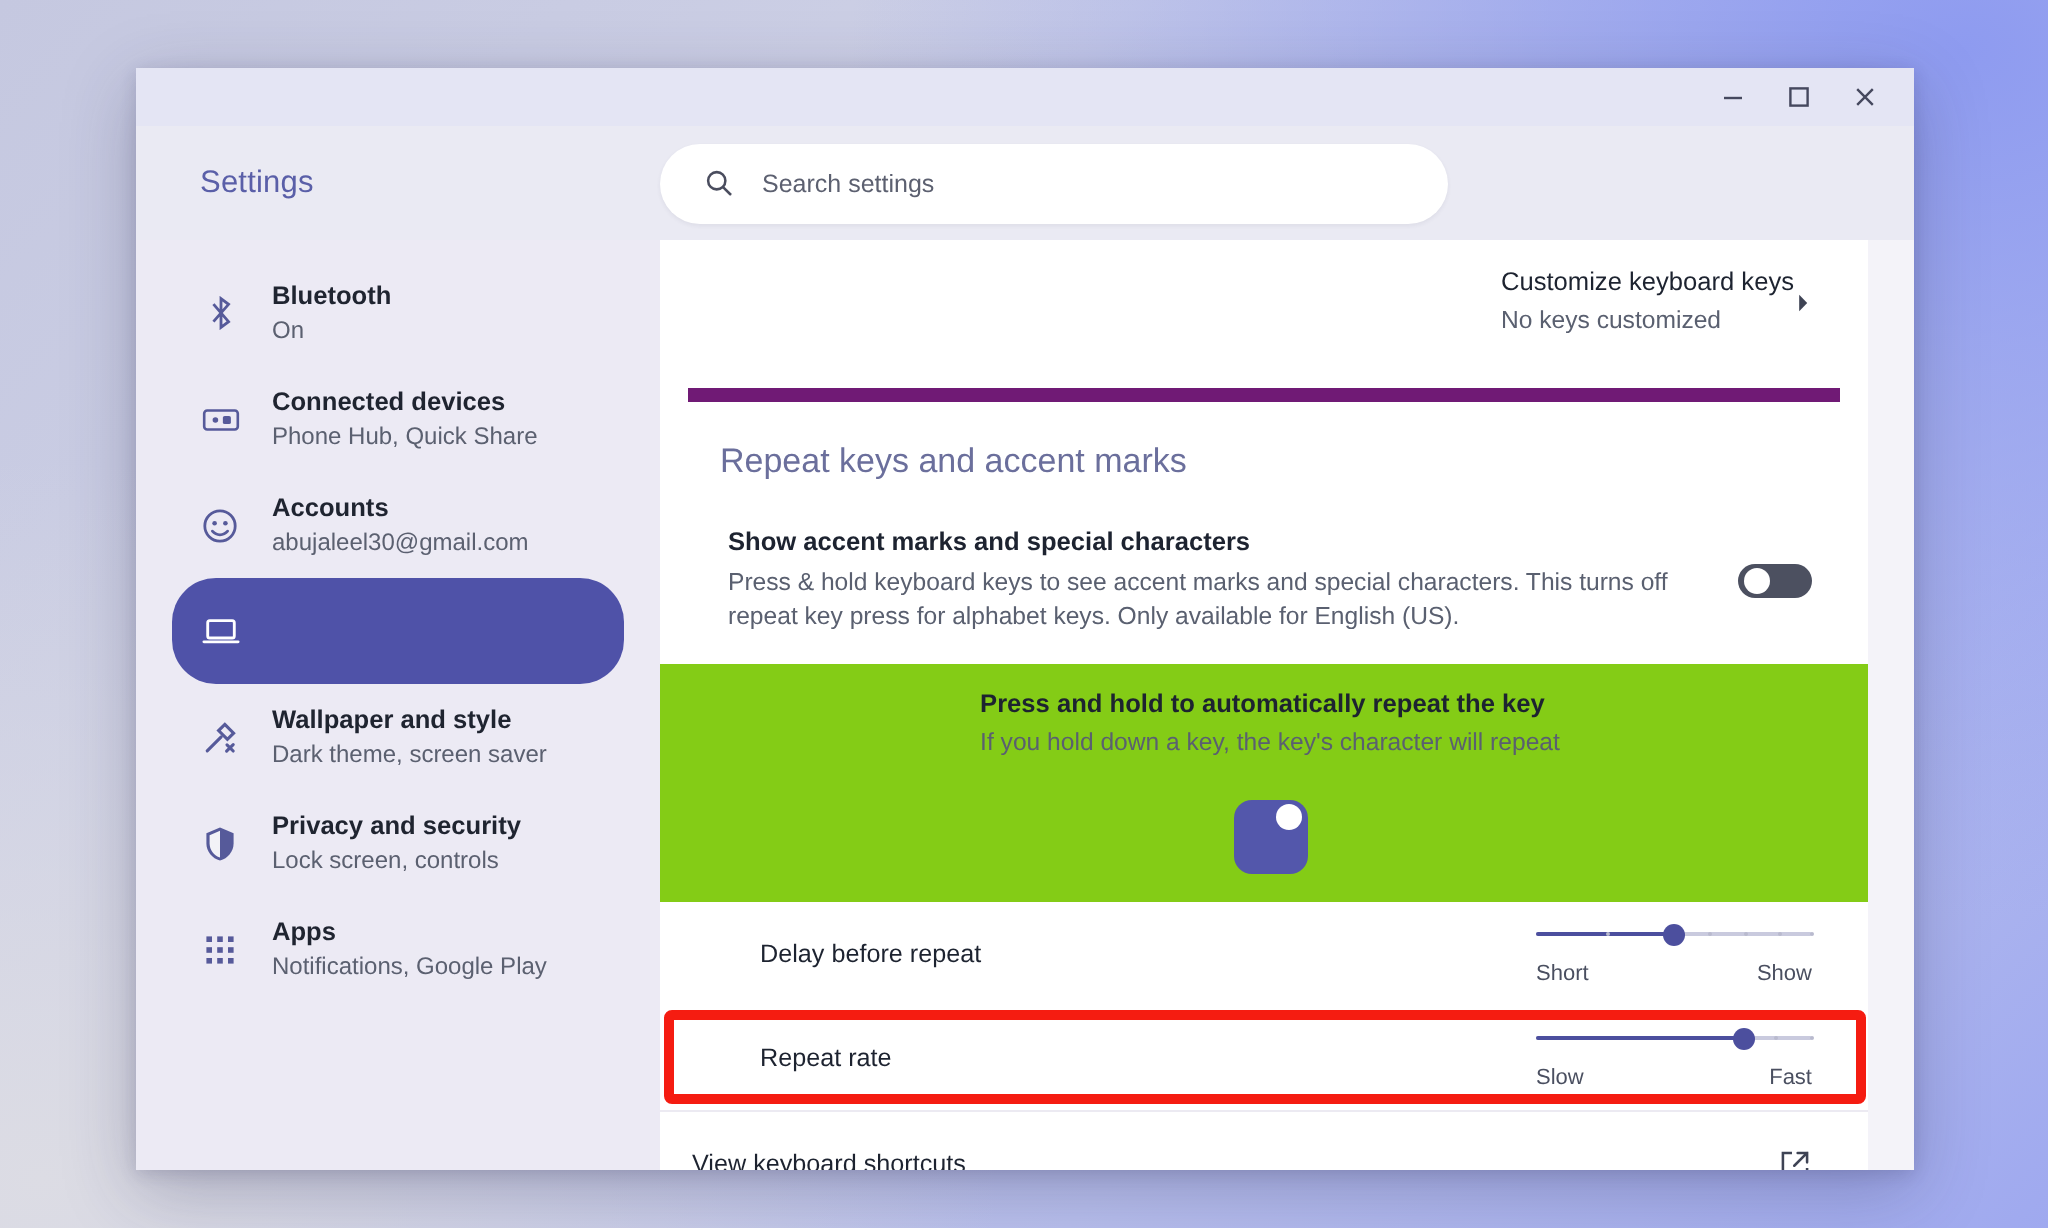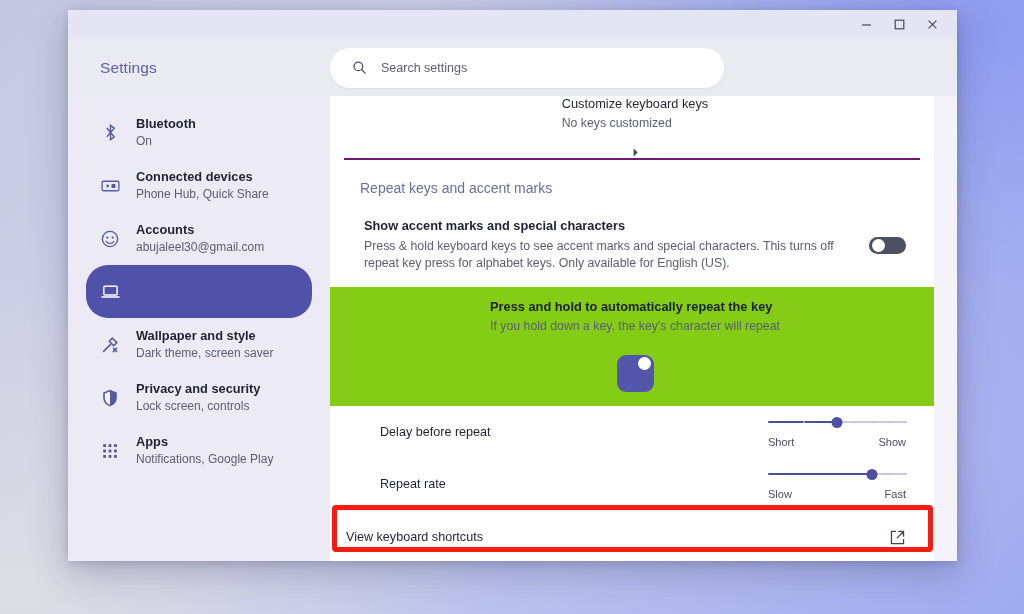--- a/index.html
+++ b/index.html
@@ -10,21 +10,21 @@
   body {
     background:
       radial-gradient(ellipse 900px 700px at 96% 4%, #8e9bf0 0%, rgba(142,155,240,0) 62%),
       radial-gradient(ellipse 800px 600px at 2% 96%, #dcdce4 0%, rgba(220,220,228,0) 60%),
       linear-gradient(135deg, #c5c8e0 0%, #cdd0e6 35%, #b9c0ee 70%, #9fa9ef 100%);
     position:relative;
   }
 
   
   .window {
-    position:absolute; left:68px; top:10px;
+    position:absolute; left:68px; top:34px;
     width:889px; height:551px;
     background:#fdfdfe;
     box-shadow:0 10px 34px rgba(40,40,80,.28), 0 2px 8px rgba(40,40,80,.16);
     display:flex; flex-direction:column;
     overflow:hidden;
   }
   .titlebar {
     height:29px; background:#e4e5f4; flex:0 0 auto;
     display:flex; align-items:center; justify-content:flex-end;
     padding-right:8px; gap:0px;
@@ -83,31 +83,31 @@
   .mainwrap { flex:1 1 auto; position:relative; background:#f4f3f9; min-width:0; }
   .main {
     position:absolute; inset:0 23px 0 0;
     background:#ffffff; overflow:hidden;
   }
   .scrollstrip {
     position:absolute; right:0; top:0; bottom:0; width:23px; background:#f4f3f9;
   }
 
   .r-keys {
-    display:flex; align-items:center; justify-content:space-between;
-    height:62px; padding:0 28px 0 34px;flex-direction:column;
+    display:flex; align-items:center; justify-content:flex-end;
+    height:62px; padding:0 28px 0 34px;
   }
   .r-keys .lbl { display:flex; flex-direction:column; gap:3px; }
   .t-main { font-size:12.8px; color:#1d2330; line-height:1.3; }
   .t-sub  { font-size:12.3px; color:#5a6070; line-height:1.3; }
   .chev { color:#3e4354; display:flex; align-items:center; }
 
   .sechead {
-    font-size:14px; color:#6b6f9c; padding:20px 0 10px 16px;
-    border-top:2px solid #701a75; margin:0 0 0 0;
+    font-size:17px; color:#6b6f9c; padding:20px 0 10px 16px;
+    border-top:7px solid #701a75; margin:12px 0 0 0;
   }
   .sechead-wrap { padding:0 14px; }
 
   .r-toggle {
     display:flex; align-items:center; justify-content:space-between;
     gap:19px; padding:12px 28px 14px 34px; min-height:54px;
   }
   .r-toggle.shaded { background:#84cc16;flex-direction:column; }
   .r-toggle .lbl { display:flex; flex-direction:column; gap:3px; max-width:505px; }
   .r-toggle .t-main { font-weight:bold; }

